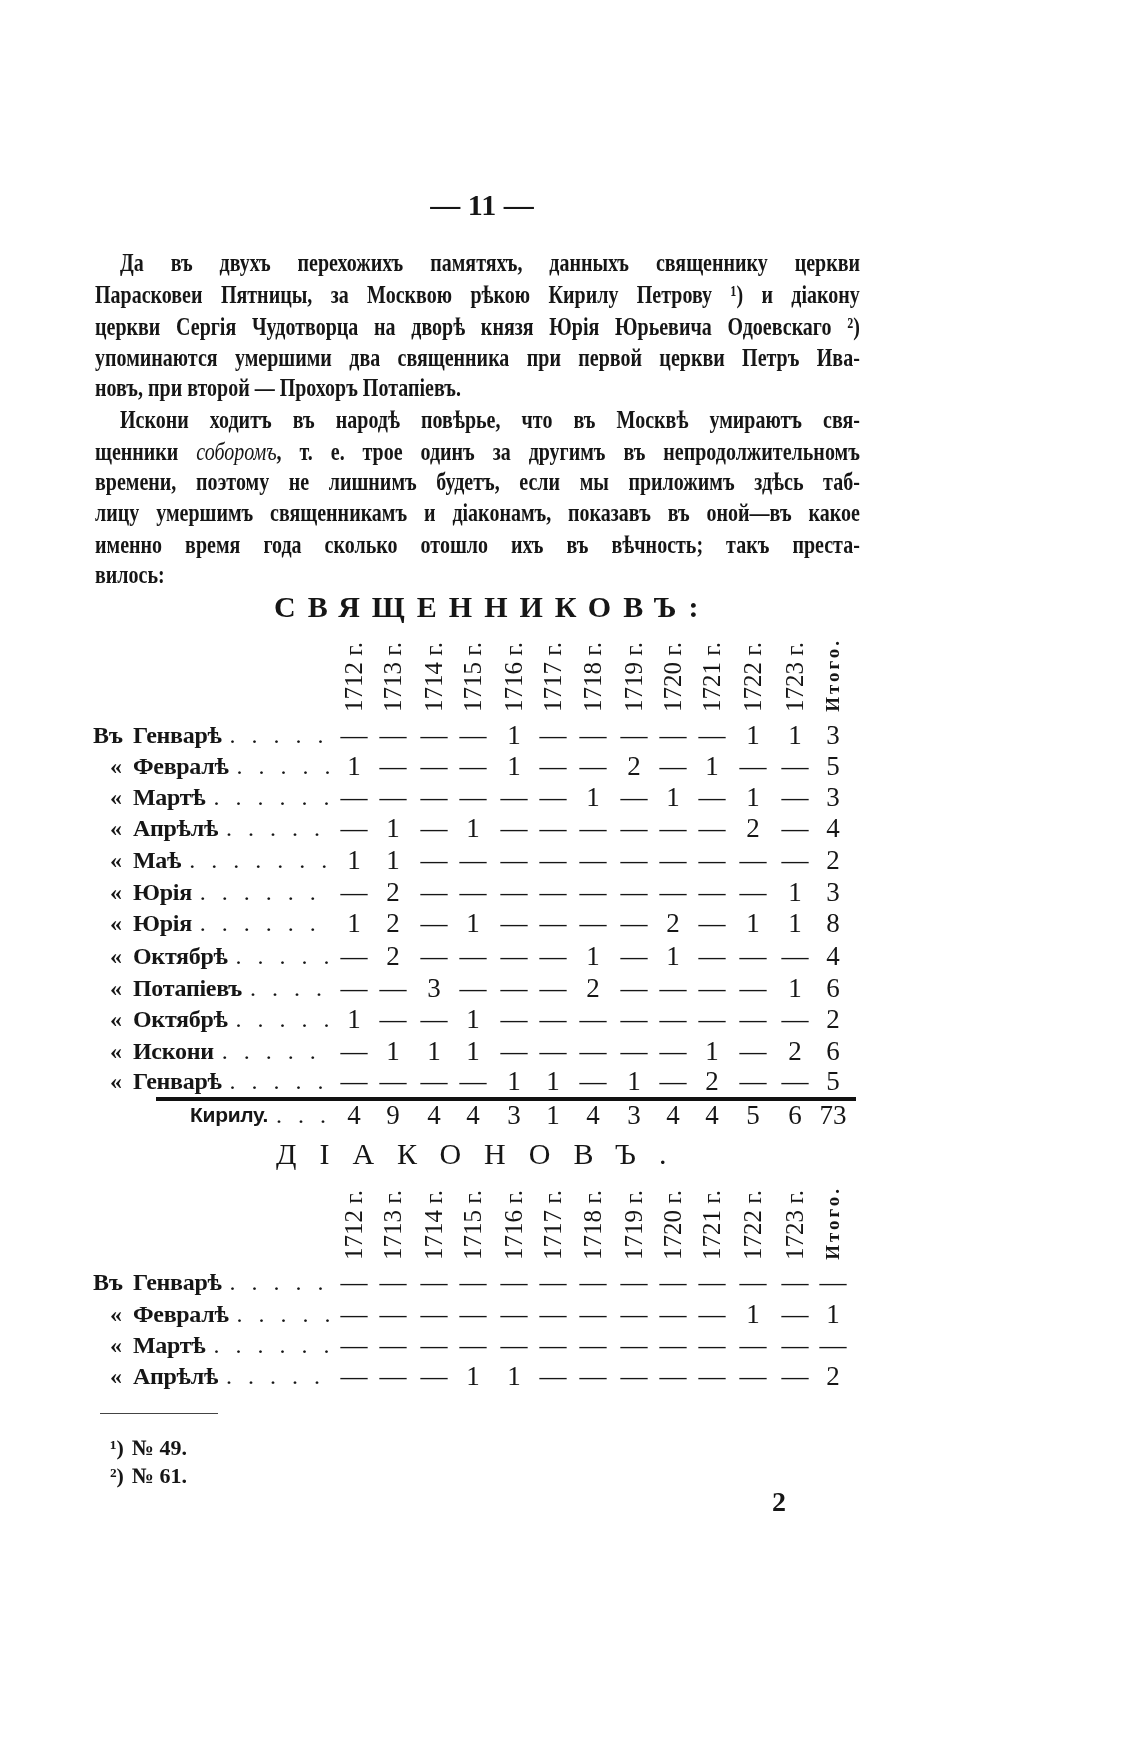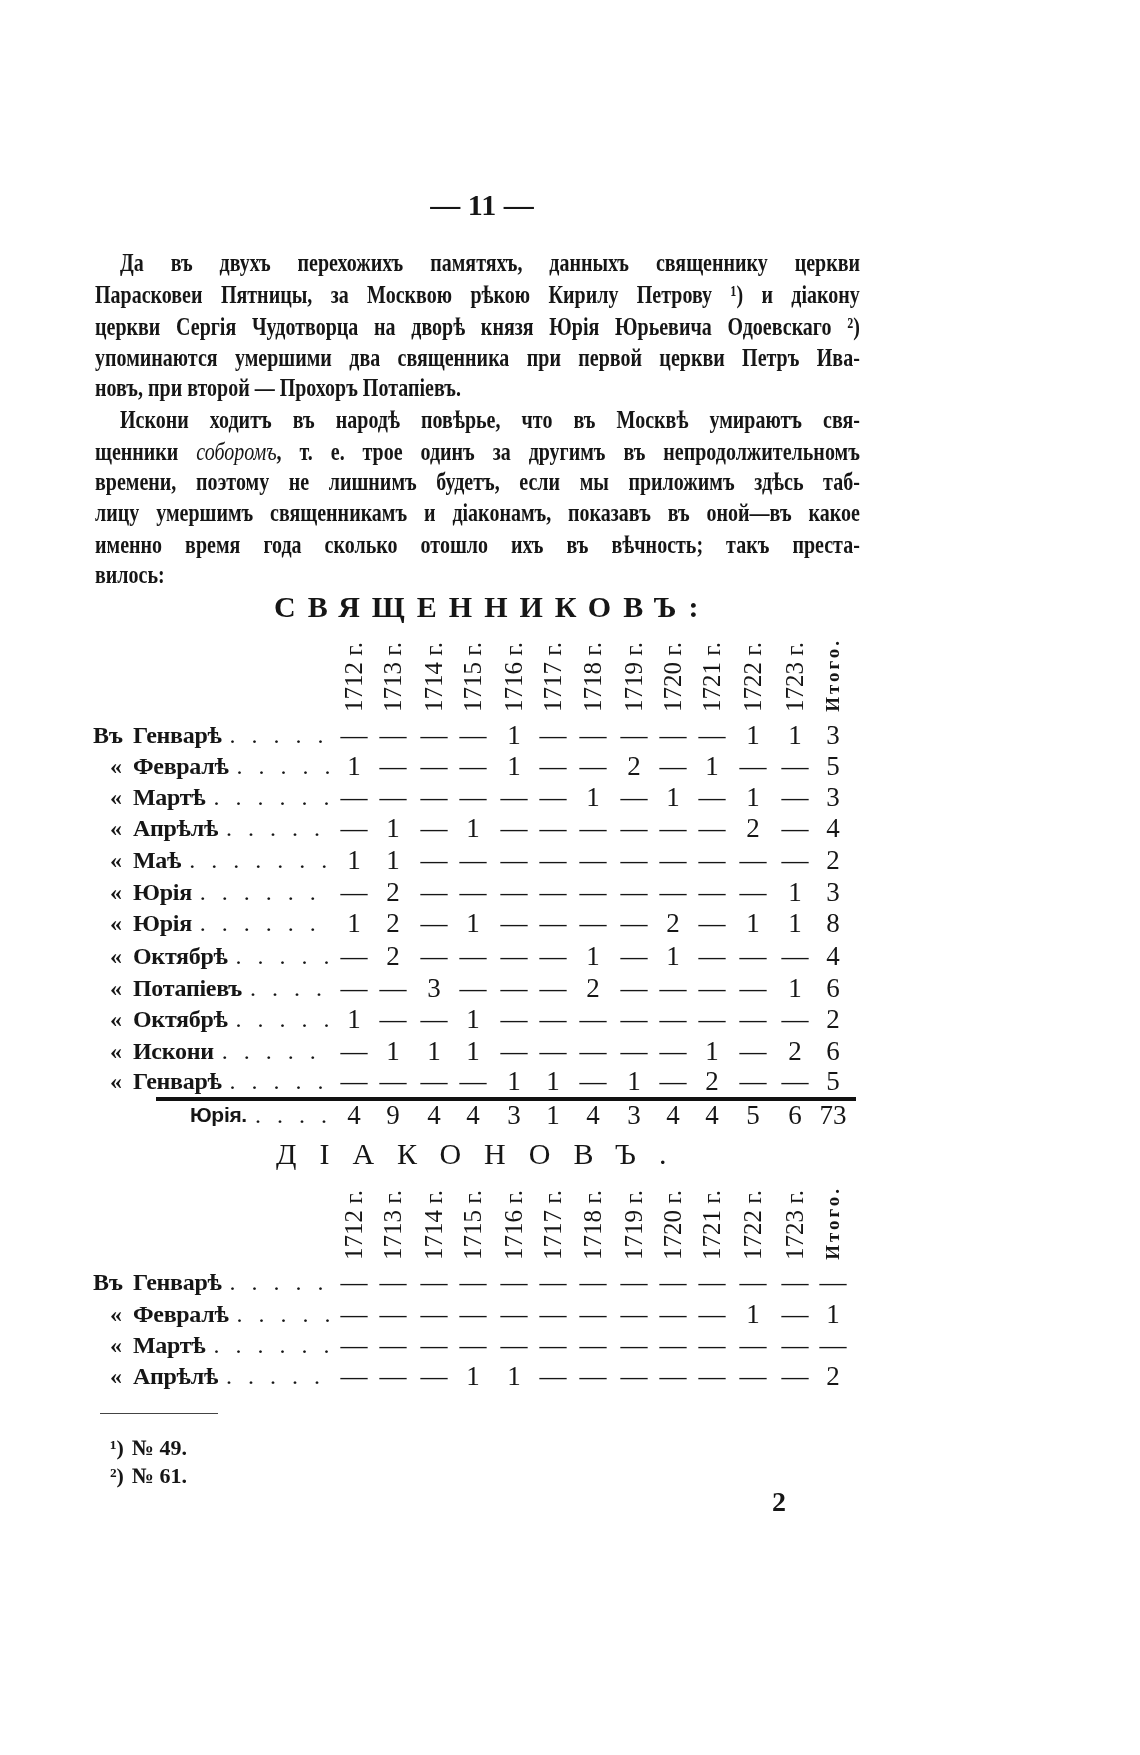--- a/index.html
+++ b/index.html
@@ -366,21 +366,21 @@
         <span class="cell" style="left: 612px; top: 1065px;">1</span>
         <span class="cell" style="left: 651px; top: 1065px;">—</span>
         <span class="cell" style="left: 690px; top: 1065px;">2</span>
         <span class="cell" style="left: 731px; top: 1065px;">—</span>
         <span class="cell" style="left: 773px; top: 1065px;">—</span>
         <span class="cell" style="left: 811px; top: 1065px;">5</span>
       </div>
       <div class="rule" style="left: 156px; top: 1097px; width: 700px;"></div>
       <div>
         <div class="row-label" style="left: 190px; width: 145px; top: 1099px;">
-          <span class="name sans">Юрія.</span>
+          <span class="name sans">Кирилу.</span>
           <span class="leader">. . . . . . . . . . . .</span>
         </div>
         <span class="cell" style="left: 332px; top: 1099px;">4</span>
         <span class="cell" style="left: 371px; top: 1099px;">9</span>
         <span class="cell" style="left: 412px; top: 1099px;">4</span>
         <span class="cell" style="left: 451px; top: 1099px;">4</span>
         <span class="cell" style="left: 492px; top: 1099px;">3</span>
         <span class="cell" style="left: 531px; top: 1099px;">1</span>
         <span class="cell" style="left: 571px; top: 1099px;">4</span>
         <span class="cell" style="left: 612px; top: 1099px;">3</span>

